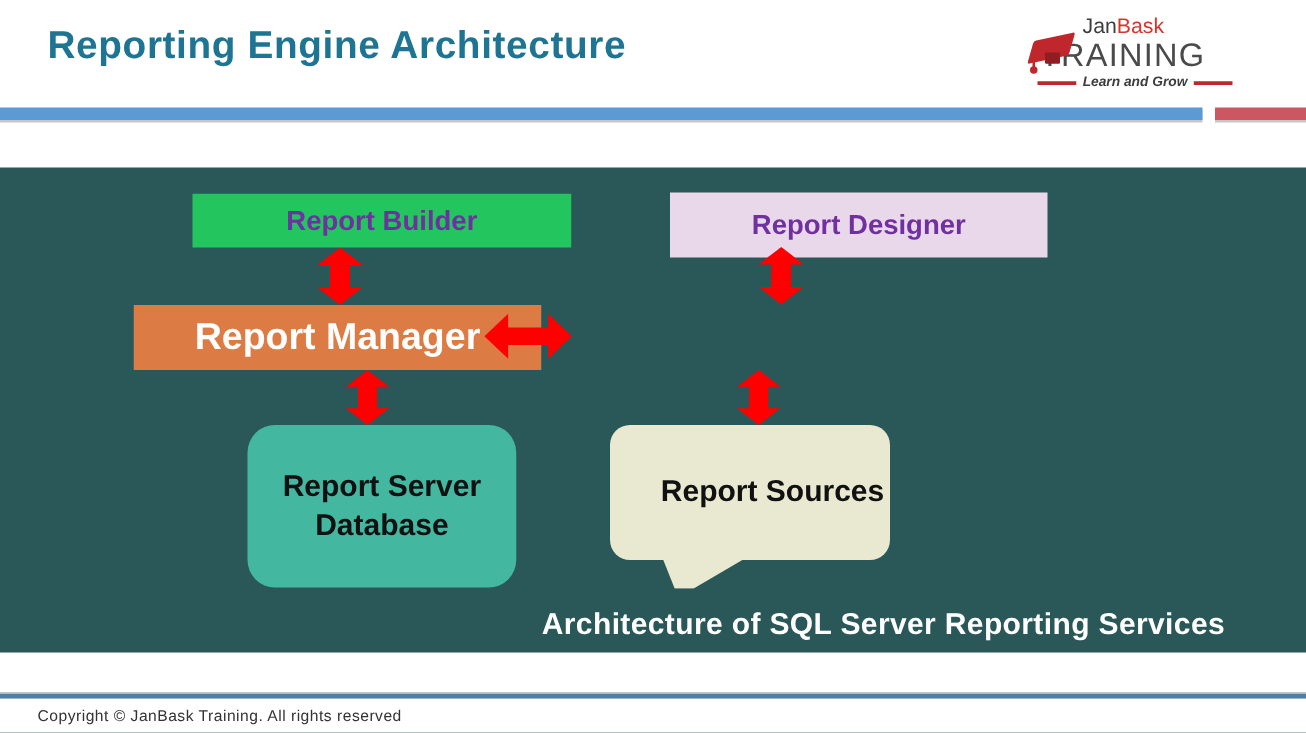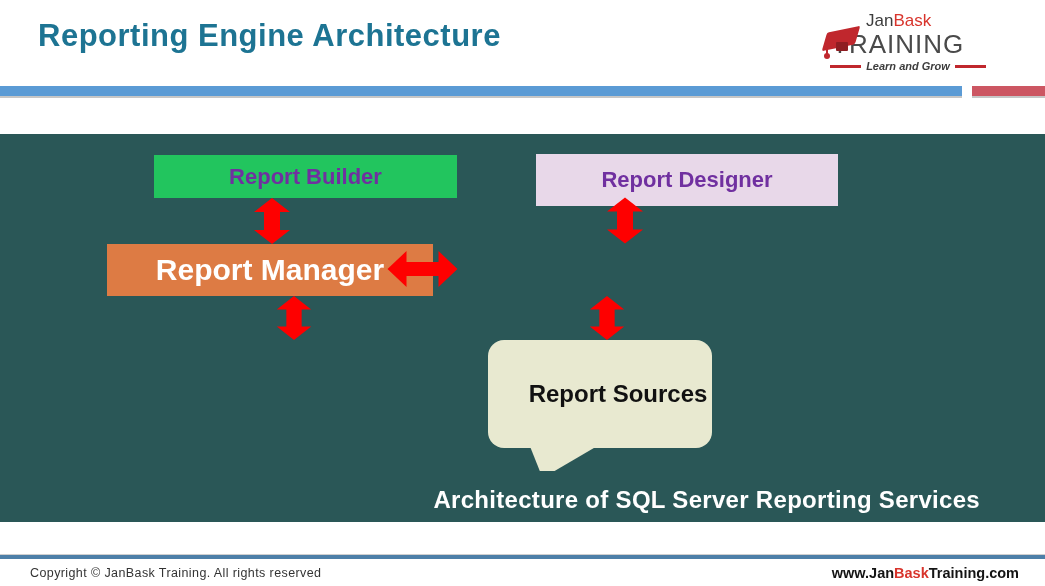--- a/index.html
+++ b/index.html
@@ -141,20 +141,21 @@
   <div class="accent-blue"></div>
   <div class="accent-gap"></div>
   <div class="accent-red"></div>
 </div>
 
 <div class="panel">
 
   <div class="dbox box-builder" style="background: #22c55e; color: rgb(112, 48, 160);">Report Builder</div>
   <div class="dbox box-designer" style="background: rgb(232, 216, 233); color: rgb(112, 48, 160);">Report Designer</div>
   <div class="dbox box-manager" style="background: rgb(221, 123, 68); color: rgb(255, 255, 255);">Report Manager</div>
+  <div class="dbox box-database" style="background: rgb(68, 183, 161); color: rgb(17, 17, 17);">Report Server Database</div>
   <div class="dbox box-sources" style="background: rgb(232, 233, 208); color: rgb(17, 17, 17); padding-left: 36px;">Report Sources</div>
   <div class="sources-tail" style="background: rgb(232, 233, 208); color: rgb(17, 17, 17);"></div>
 
   <div class="arrow arr-builder-manager">
     <svg width="36" height="46" viewBox="0 0 36 46">
         <polygon points="18,0 36,14 26,14 26,32 36,32 18,46 0,32 10,32 10,14 0,14"></polygon>
       </svg>
   </div>
   <div class="arrow arr-designer-server">
     <svg width="36" height="47" viewBox="0 0 36 46">
@@ -176,14 +177,13 @@
         <polygon points="18,0 36,14 26,14 26,32 36,32 18,46 0,32 10,32 10,14 0,14"></polygon>
       </svg>
   </div>
 
   <div class="panel-caption">Architecture of SQL Server Reporting Services</div>
 </div>
 
 <div class="footer-rule"></div>
 <div class="footer">
   <span class="copyright">Copyright © JanBask Training. All rights reserved</span>
-  <span class="website"><span>www.Jan</span><span class="bask">Bask</span><span>Training</span><span>.com</span></span>
 </div>
 
 </body></html>

